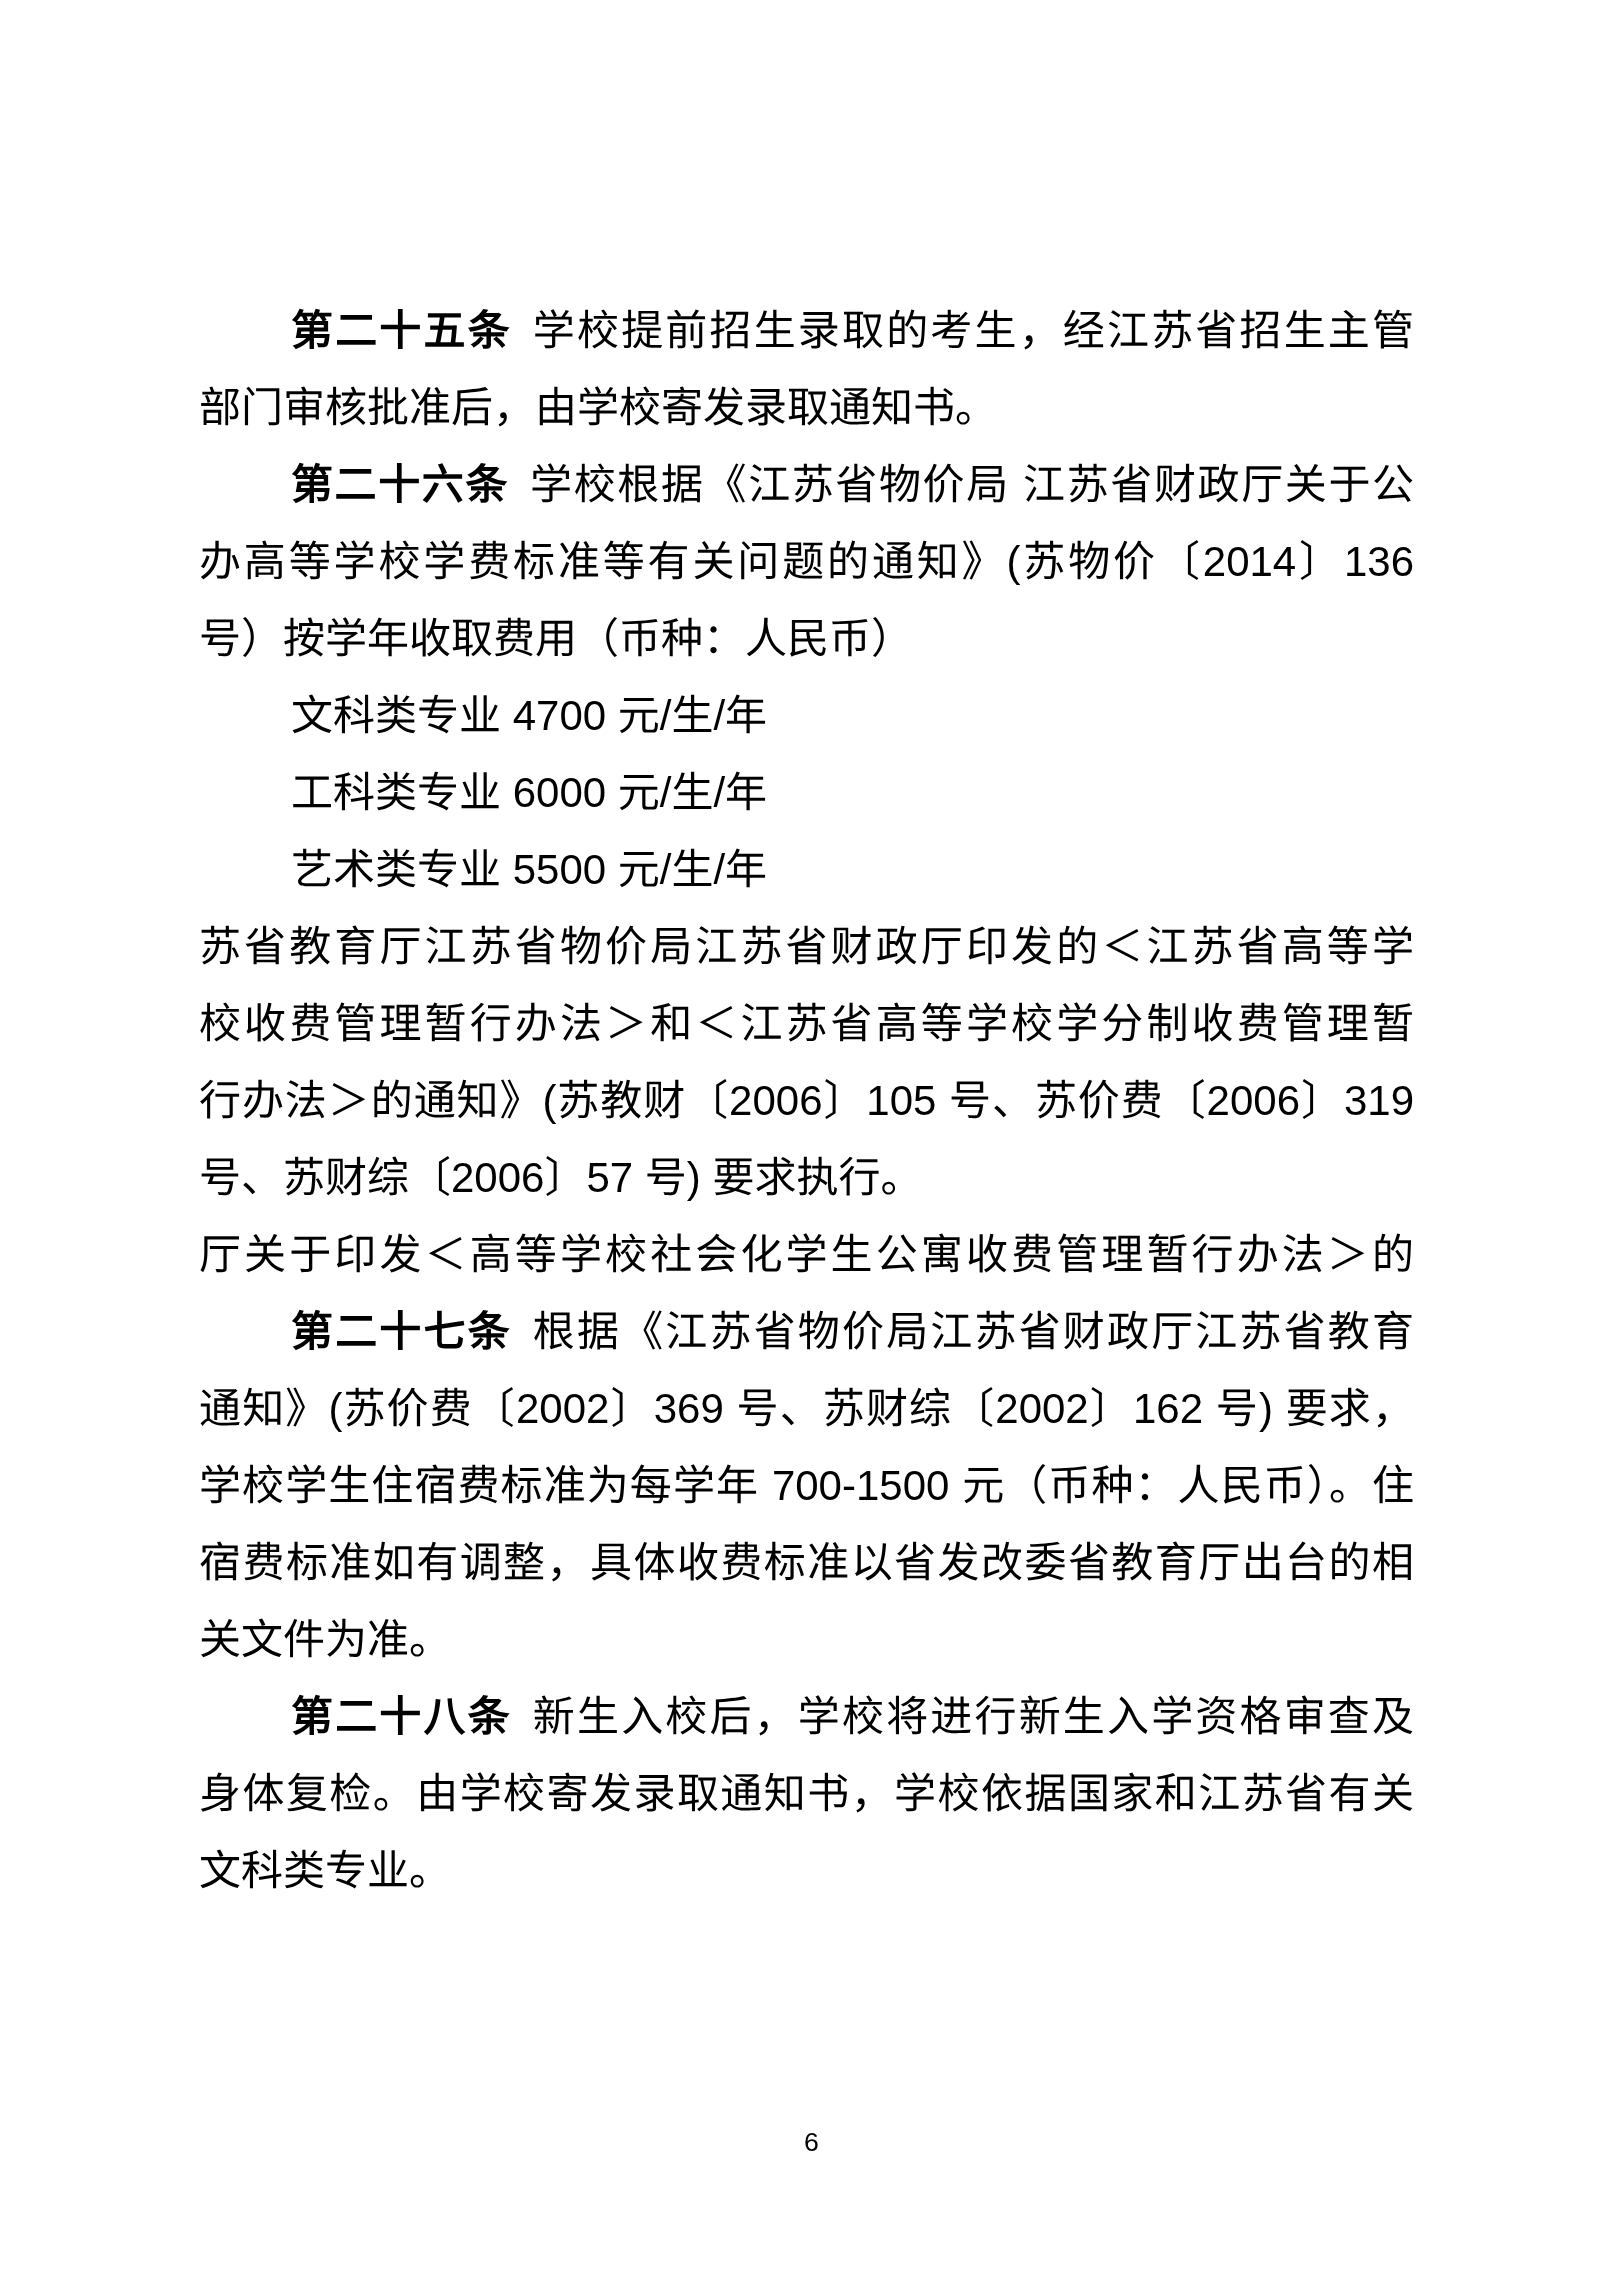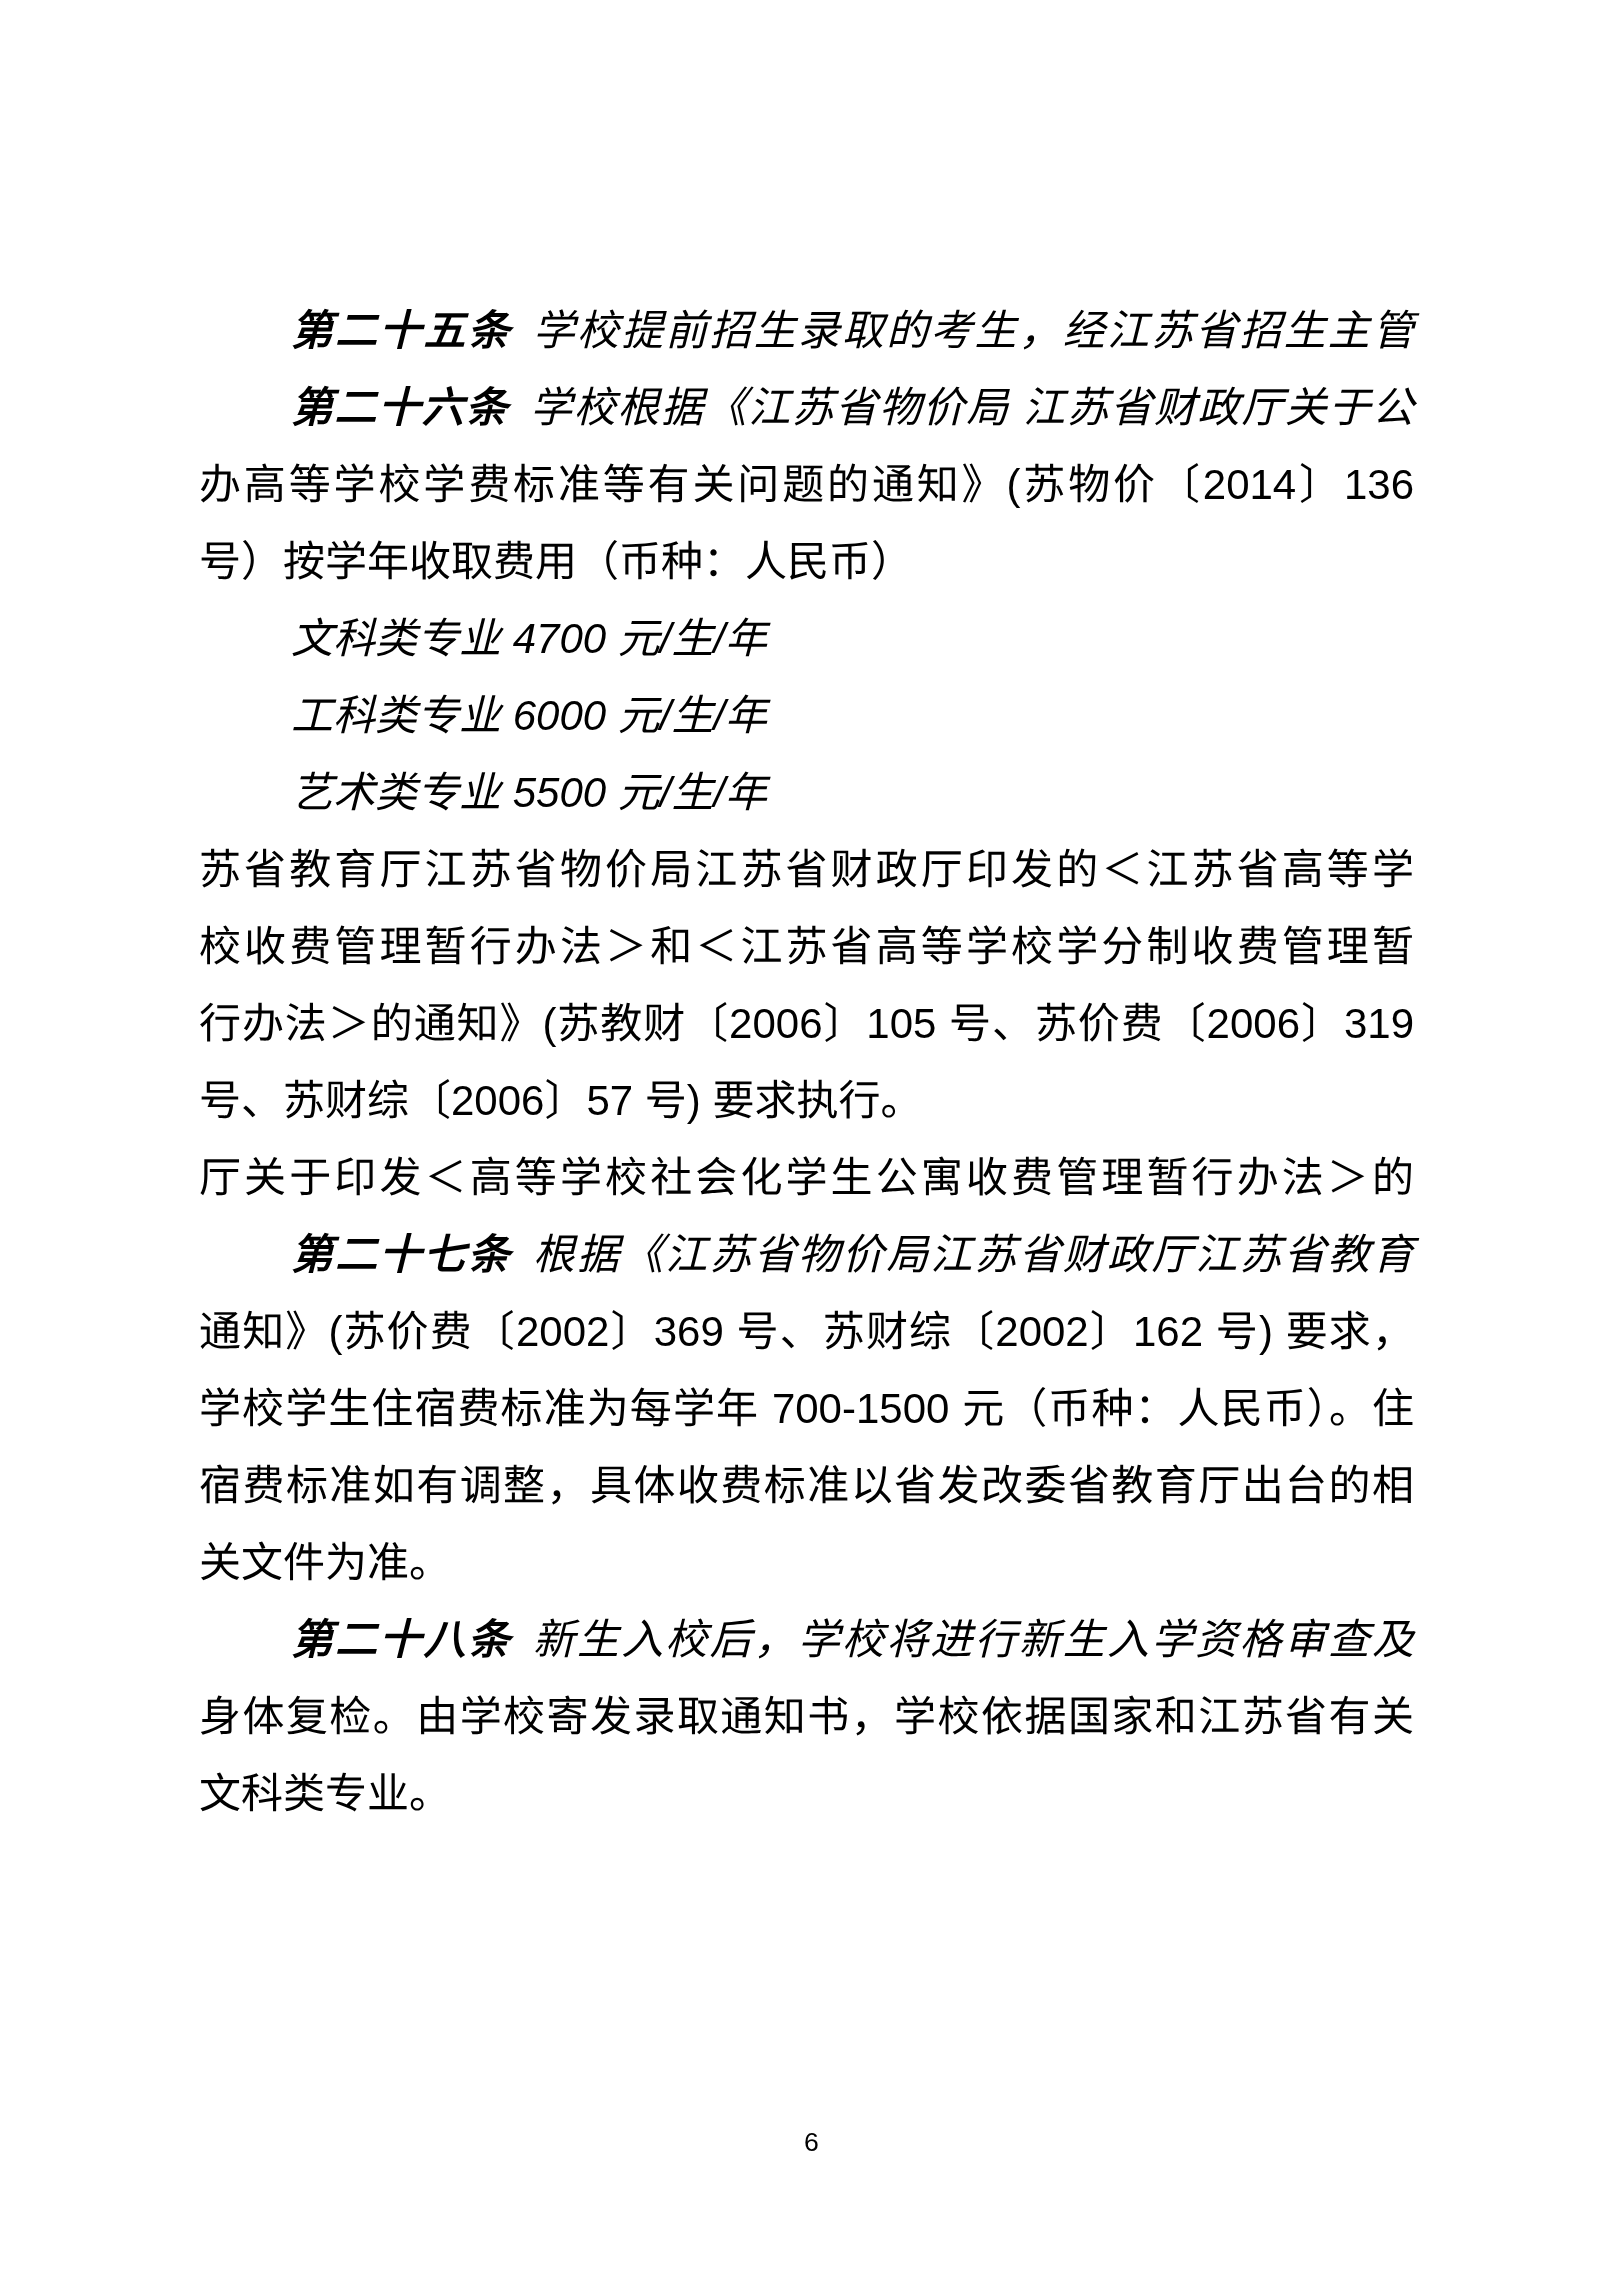--- a/index.html
+++ b/index.html
@@ -25,21 +25,20 @@
     font-size:42px;
     text-align:left;
     white-space:normal;
   }
   .l-just{
     text-align:justify;
     text-align-last:justify;
   }
   .l-ind{
     padding-left:92px;
-    font-style:italic;
   }
   .art{
     font-weight:700;
     margin-right:0.5em;
   }
   .pagenum{
     position:absolute;
     left:0;
     top:2126px;
     width:100%;
@@ -50,20 +49,21 @@
 </style>
 </head>
 <body>
 
 <div class="page">
 
   <div class="textblock">
 
     <div class="line l-ind l-just"><span class="art">第二十五条</span><span>学校提前招生录取的考生，经江苏省招生主管</span></div>
 
+    <div class="line"><span>部门审核批准后，由学校寄发录取通知书。</span></div>
 
     <div class="line l-ind l-just"><span class="art">第二十六条</span><span>学校根据《江苏省物价局 江苏省财政厅关于公</span></div>
 
     <div class="line l-just"><span>办高等学校学费标准等有关问题的通知》(苏物价〔2014〕136</span></div>
 
     <div class="line"><span>号）按学年收取费用（币种：人民币）</span></div>
 
     <div class="line l-ind"><span>文科类专业 4700 元/生/年</span></div>
 
     <div class="line l-ind"><span>工科类专业 6000 元/生/年</span></div>

